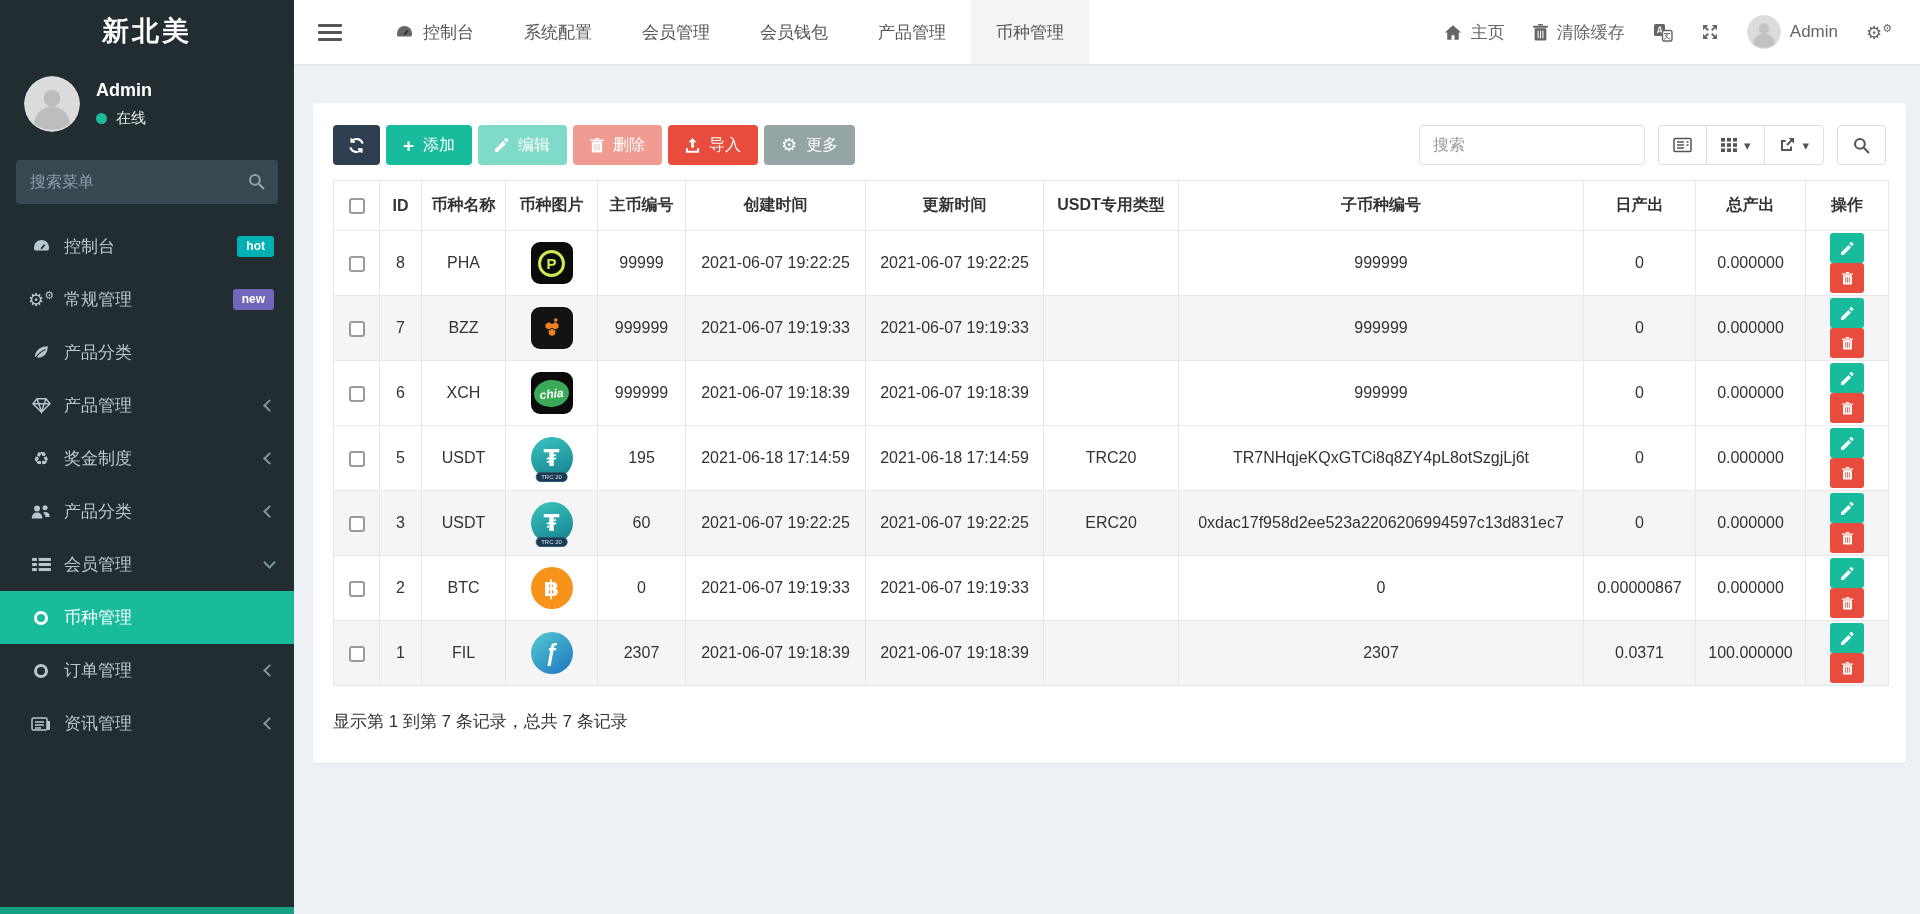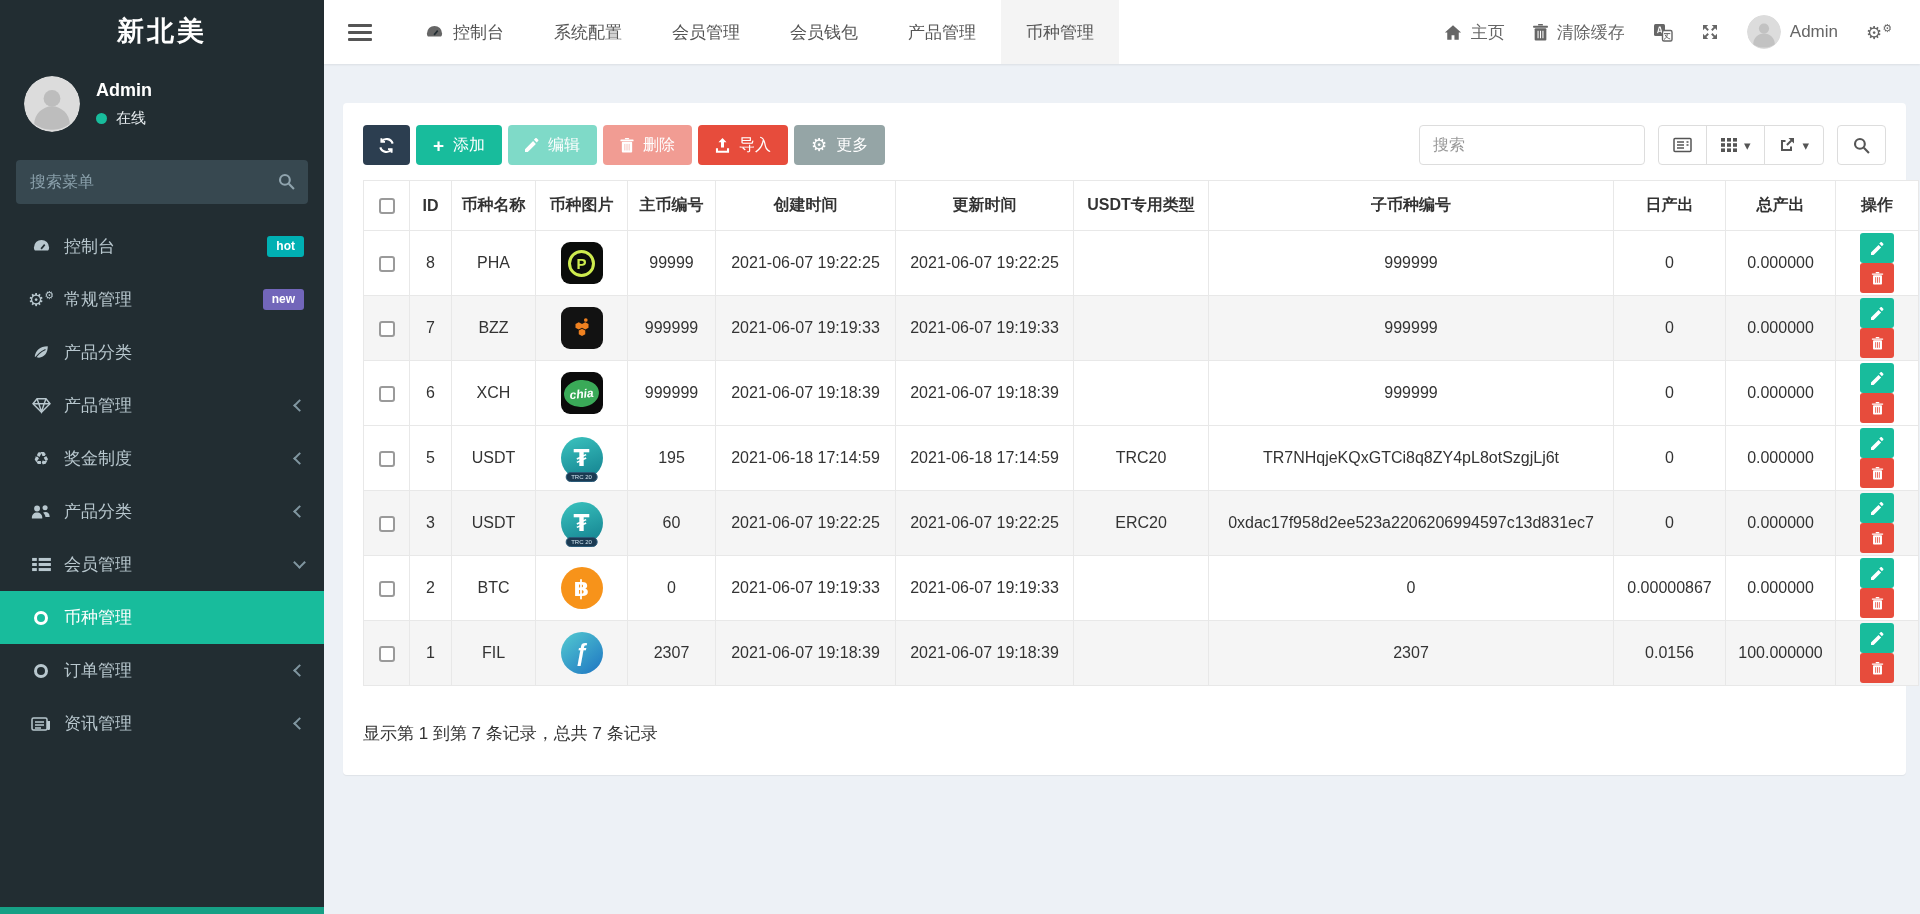--- a/index.html
+++ b/index.html
@@ -1,20 +1,20 @@
 <!DOCTYPE html>
 <html><head>
 <meta charset="utf-8">
 <style>
   *{margin:0;padding:0;box-sizing:border-box}
   html,body{width:1920px;height:914px;overflow:hidden}
   body{background:#edf1f6;font-family:"Liberation Sans","DejaVu Sans",sans-serif;color:#333}
   .app{display:flex;width:100%;height:100%}
   
-  .sidebar{width:324px;background:#222d32;flex:none;display:flex;flex-direction:column}
+  .sidebar{width:294px;background:#222d32;flex:none;display:flex;flex-direction:column}
   .brand{height:62px;display:flex;align-items:center;justify-content:center;color:#fff;font-size:27px;font-weight:bold;letter-spacing:3px}
   .user-panel{display:flex;align-items:center;gap:16px;padding:14px 24px 20px}
   .avatar-56{width:56px;height:56px;border-radius:50%;flex:none;display:block}
   .uname{color:#fff;font-weight:bold;font-size:18px;margin-bottom:8px}
   .ustatus{color:#e8eef1;font-size:15px;display:flex;align-items:center;gap:9px}
   .dot{width:11px;height:11px;border-radius:50%}
   .side-search{margin:8px 16px 16px;position:relative}
   .side-search input{width:100%;height:44px;background:#374850;border:none;border-radius:4px;color:#c3d0d6;font-size:16px;padding:0 42px 0 14px;outline:none;font-family:inherit}
   .side-search input::placeholder{color:#8aa0ab}
   .side-search .s-ico{position:absolute;right:13px;top:13px;color:#90a4ae}
@@ -68,21 +68,21 @@
   table.grid{width:100%;border-collapse:collapse;table-layout:fixed}
   .grid th,.grid td{border:1px solid #e8e8e8;text-align:center;vertical-align:middle;overflow:hidden}
   .grid th{height:50px;font-size:16px;font-weight:bold;color:#333;background:#fff}
   .grid td{height:59px;font-size:16px;color:#333;padding:2px 6px;background:#fff}
   .grid tr.shade td{background:#f5f5f5}
   .cb{appearance:none;-webkit-appearance:none;width:16px;height:16px;border:2px solid #9a9a9a;border-radius:3px;background:#fff;cursor:pointer;vertical-align:middle}
   .act{width:34px;height:30px;border:none;border-radius:3px;color:#fff;margin:0 3px;cursor:pointer;display:inline-flex;align-items:center;justify-content:center;vertical-align:middle}
   .act.edit{background:#18bc9c}
   .act.del{background:#e74c3c}
   .act svg{width:13px;height:13px}
-  .grid-footer{margin-top:36px;font-size:17px;color:#333}
+  .grid-footer{margin-top:24px;font-size:17px;color:#333}
   .tgreen{color:#18bc9c}
   
   .coin{width:42px;height:42px;display:inline-flex;align-items:center;justify-content:center;position:relative;vertical-align:middle}
   .coin-pha{background:#0a0c0a;border-radius:9px}
   .pha-ring{width:27px;height:27px;border:3px solid #cdeb4e;border-radius:50%;color:#cdeb4e;font-weight:bold;font-size:15px;display:flex;align-items:center;justify-content:center}
   .coin-bzz{background:#121212;border-radius:9px}
   .coin-xch{background:#0b0b0b;border-radius:9px}
   .xch-oval{background:#3aaa58;color:#fff;font-weight:bold;font-style:italic;font-size:12px;width:35px;height:27px;border-radius:50%;display:flex;align-items:center;justify-content:center;transform:rotate(-6deg)}
   .coin-usdt{background:linear-gradient(160deg,#3bc4bf,#127f8e);border-radius:50%}
   .usdt-t{color:#fff;font-size:23px;font-weight:bold;line-height:1;font-family:"DejaVu Sans",sans-serif}
@@ -627,21 +627,21 @@
               <tr class="shade">
                 <td><input type="checkbox" class="cb" style=""></td>
                 <td>1</td>
                 <td>FIL</td>
                 <td><span class="coin coin-fil">ƒ</span></td>
                 <td>2307</td>
                 <td>2021-06-07 19:18:39</td>
                 <td>2021-06-07 19:18:39</td>
                 <td class=""></td>
                 <td>2307</td>
-                <td>0.0156</td>
+                <td>0.0371</td>
                 <td>100.000000</td>
                 <td><button class="act edit">
                     <span class="ic">
                       <svg width="13" height="13" viewBox="0 0 14 14" fill="#fff">
                         <path d="M0 11.2V14h2.8l8.1-8.1-2.8-2.8zM13.7 2.3 11.7.3a1 1 0 0 0-1.4 0L8.9 1.7l2.8 2.8 1.4-1.4a1 1 0 0 0 0-1.4z"></path>
                       </svg>
                     </span>
                   </button><button class="act del">
                     <span class="ic">
                       <svg width="12" height="14" viewBox="0 0 14 16" fill="#fff">

